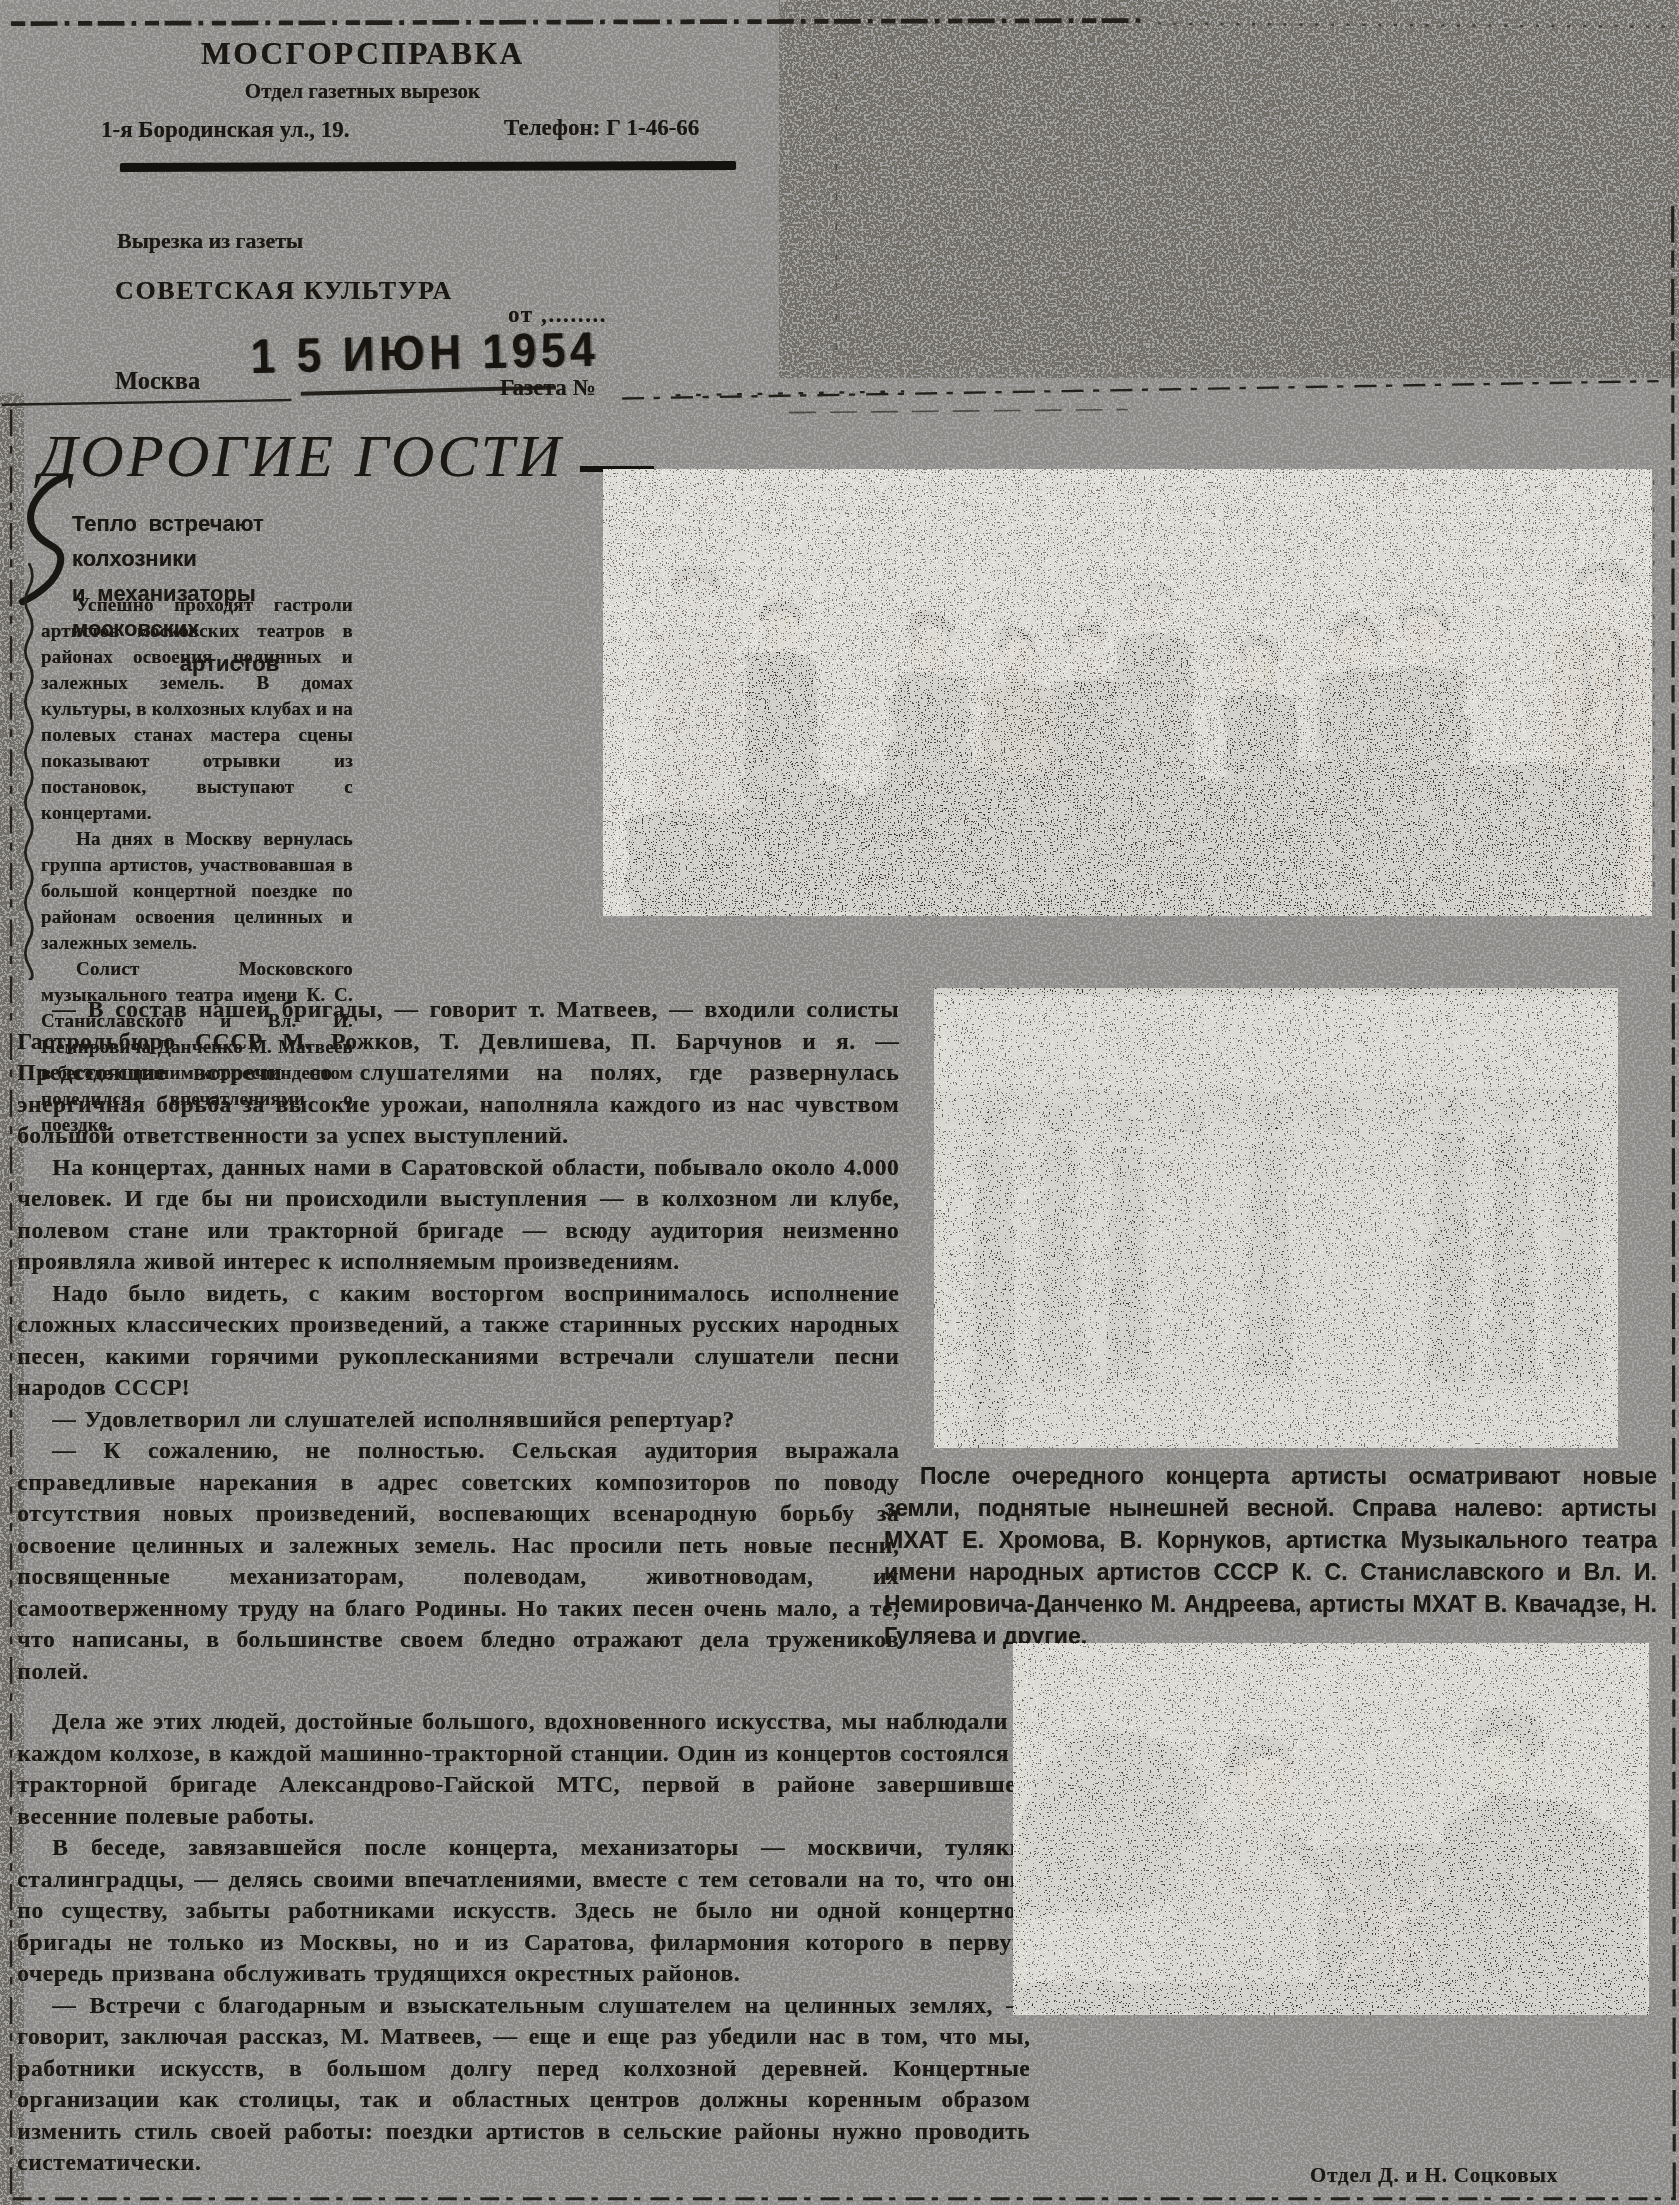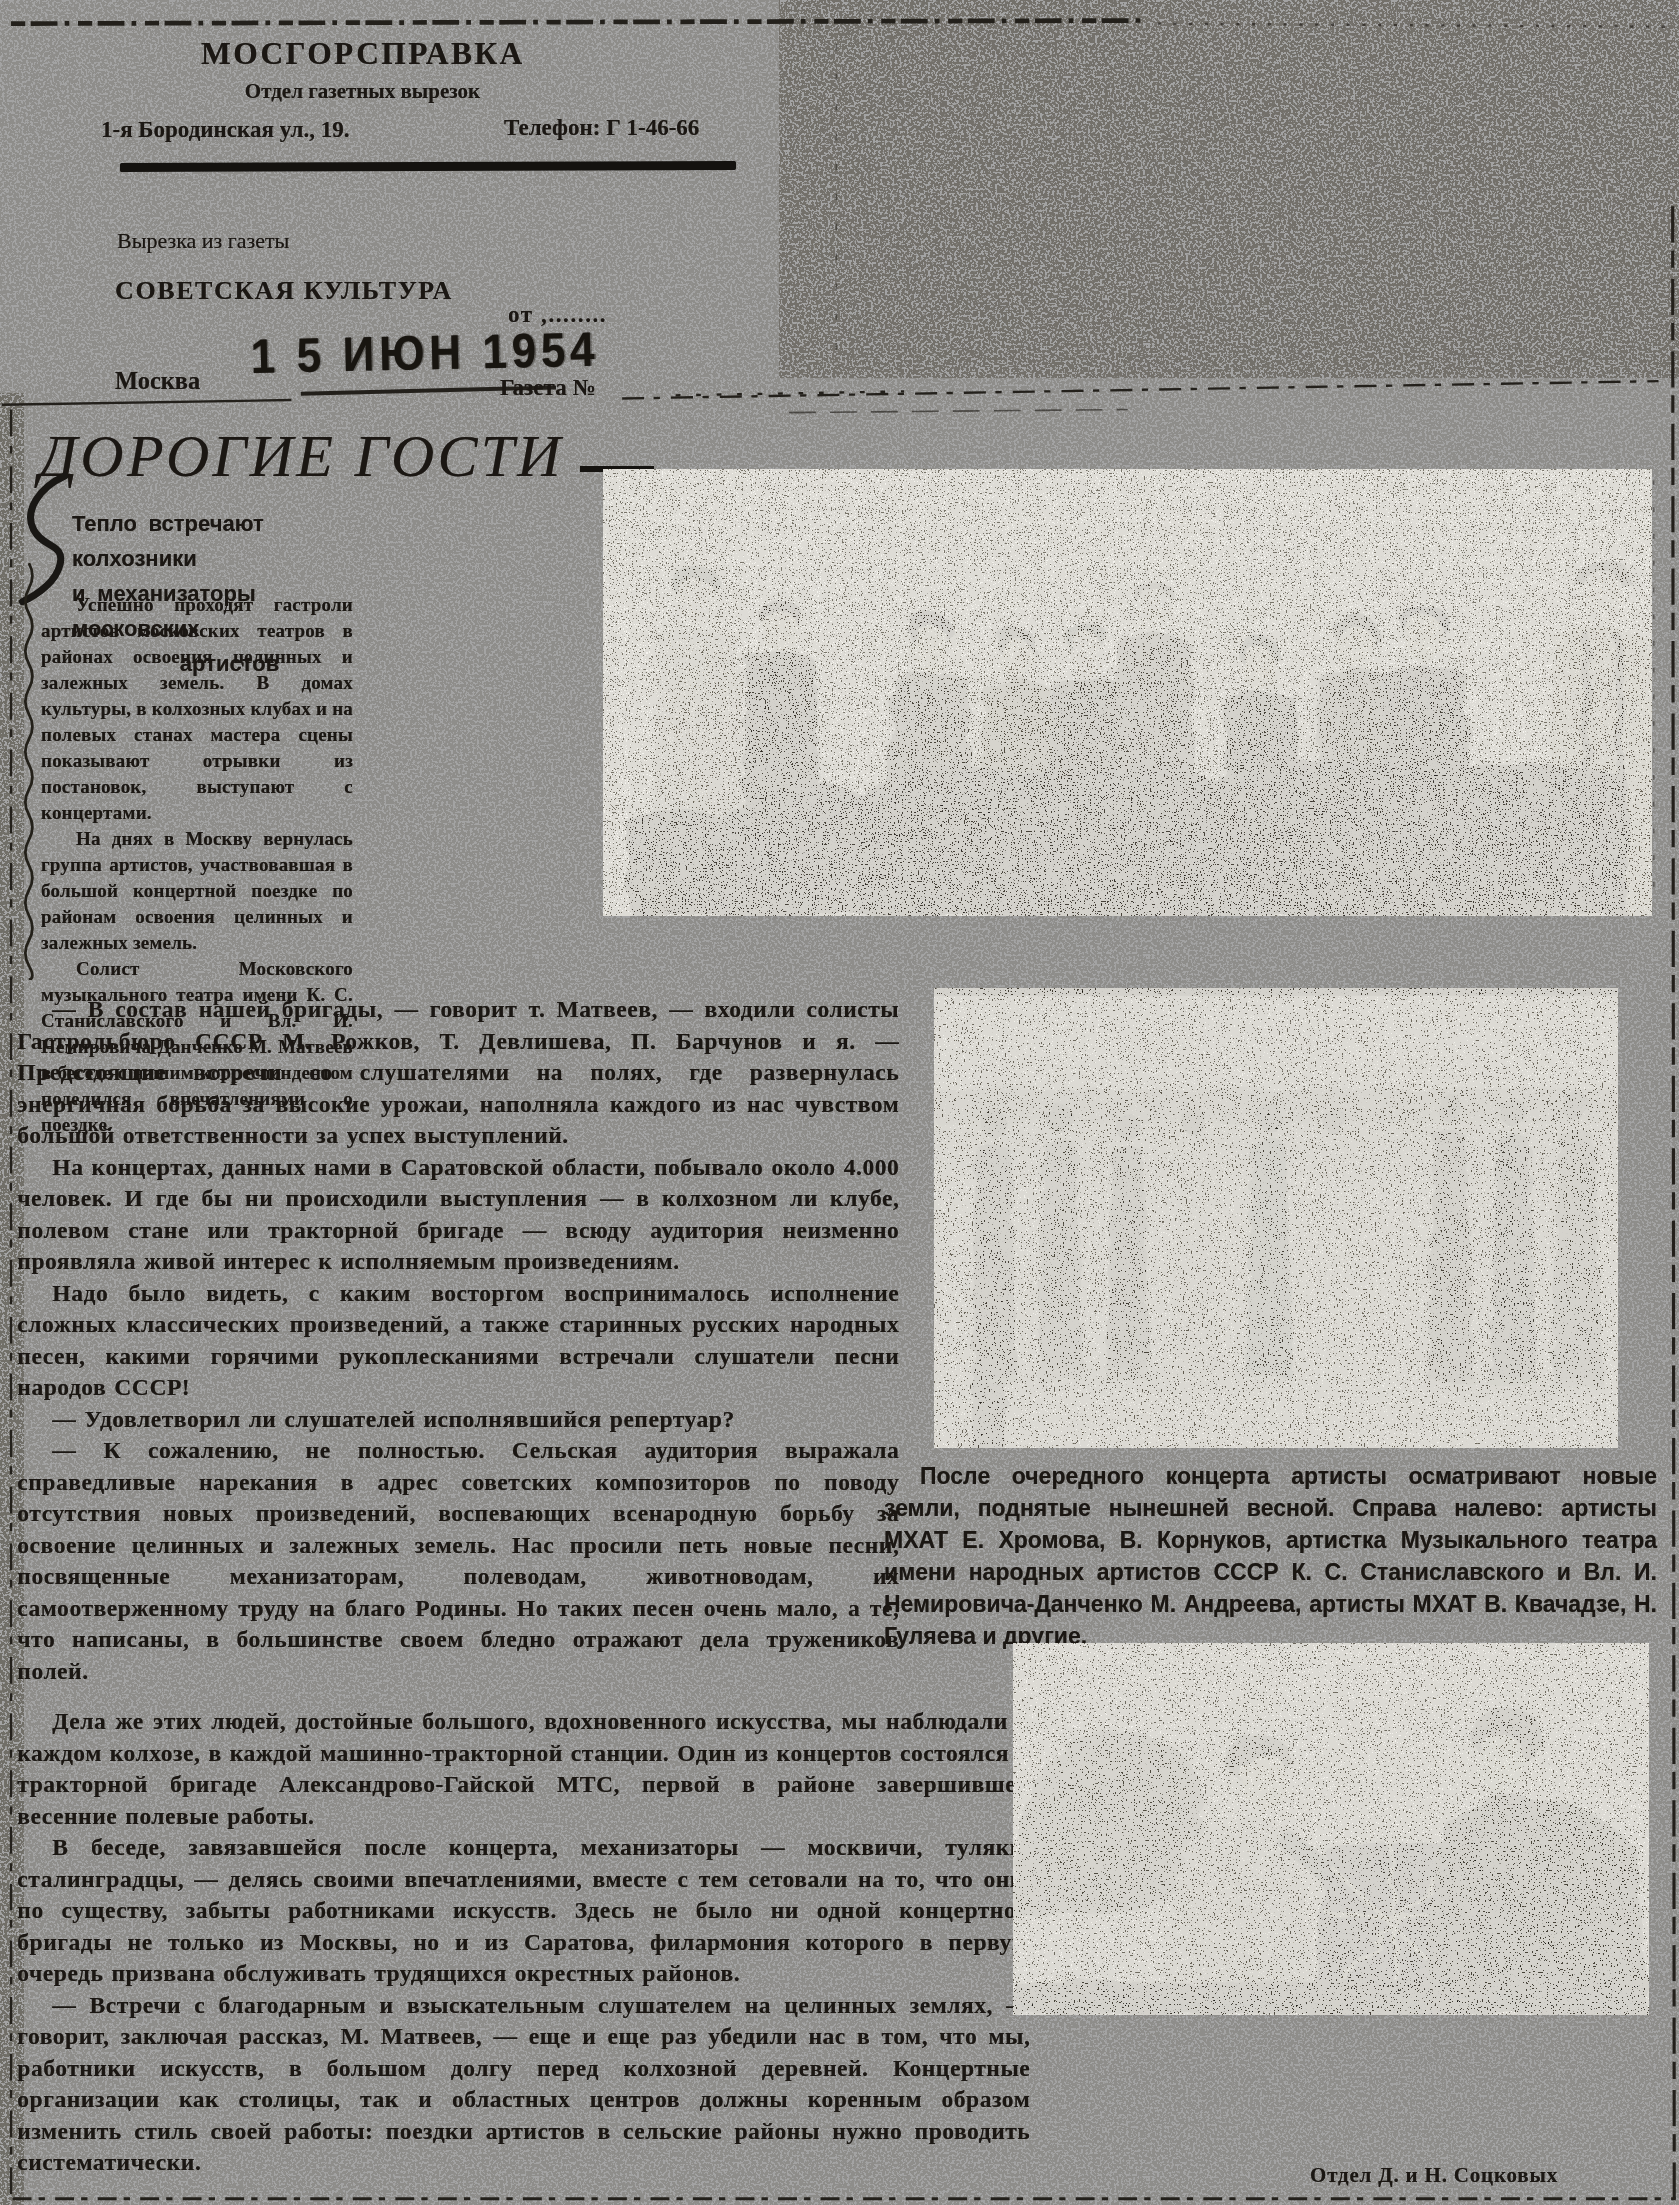--- a/index.html
+++ b/index.html
@@ -5,21 +5,21 @@
   html,body{margin:0;padding:0;background:#d8d6d1;}
   .page{position:relative;width:1679px;height:2205px;background:#a3a3a3;overflow:hidden;
         font-family:"Liberation Serif", serif;color:#1b1713;}
   .abs{position:absolute;}
   .ink{text-shadow:0 0 0.6px rgba(25,21,16,0.55);}
   
   .hdr-org{font-size:31.5px;font-weight:700;letter-spacing:2.4px;text-align:center;width:323px;}
   .hdr-dept{font-size:21px;font-weight:700;text-align:center;width:323px;}
   .hdr-addr,.hdr-phone{font-size:23px;font-weight:700;}
   .hdr-rule{background:#14120f;border-radius:1.6px;transform:rotate(-0.2deg);}
-  .hdr-clip{font-size:22px;font-weight:400;}
+  .hdr-clip{font-size:22px;font-weight:700;}
   .hdr-paper{font-size:26px;font-weight:700;letter-spacing:1.6px;}
   .hdr-from{font-size:23px;font-weight:700;letter-spacing:1.6px;}
   .hdr-city{font-size:24.4px;font-weight:700;text-align:center;}
   .hdr-issue{font-size:23px;font-weight:700;}
   .stamp{font-family:"Liberation Sans",sans-serif;font-size:44px;font-weight:700;
          letter-spacing:4.7px;color:#181510;transform:rotate(-1.2deg) scaleY(1.1);
          transform-origin:left top;text-shadow:1.6px 0 0 rgba(23,19,15,0.35),0 0 1.2px rgba(23,19,15,0.6);}
   
   .title{font-style:italic;font-weight:400;font-size:60px;letter-spacing:3.2px;white-space:nowrap;}
   .title-dash{background:#151310;height:5.5px;}

